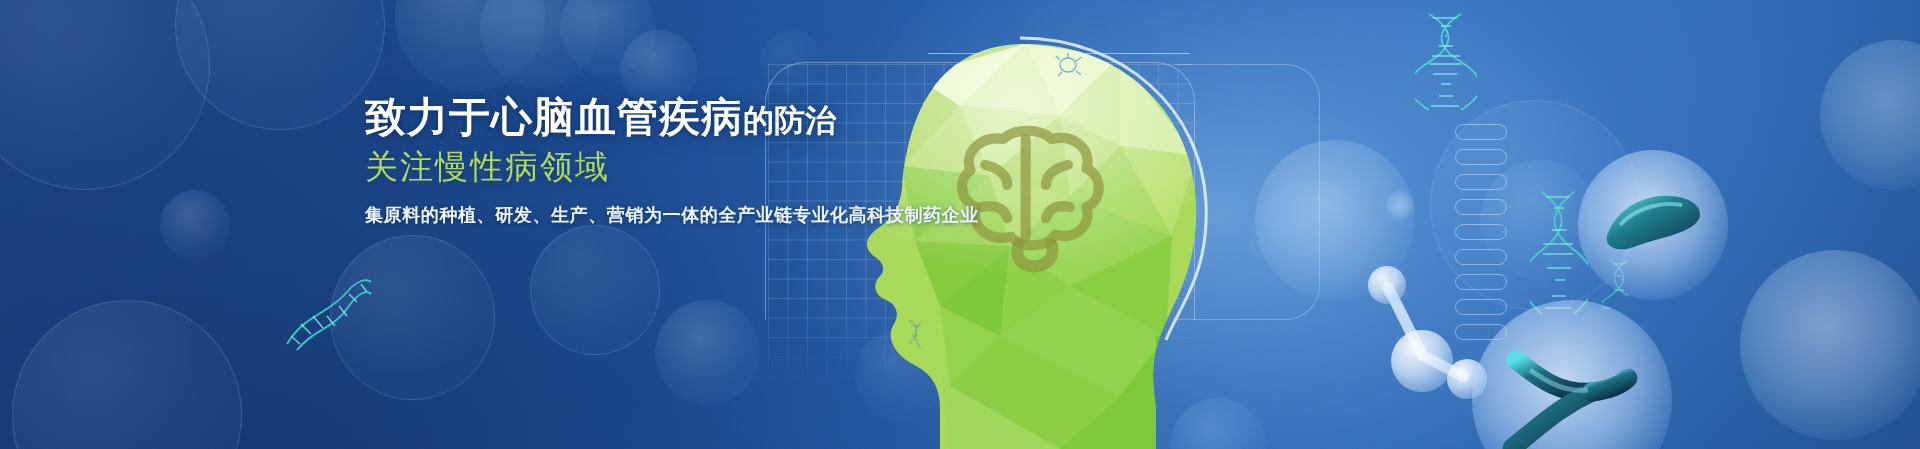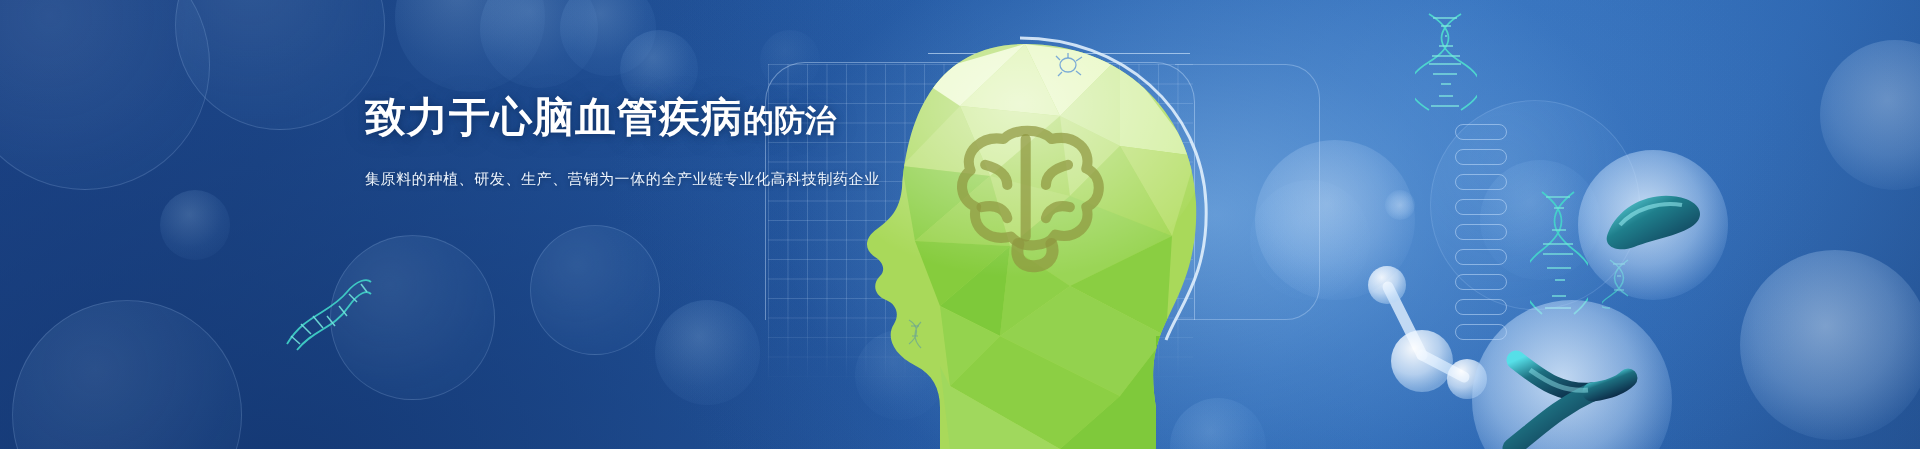--- a/index.html
+++ b/index.html
@@ -77,22 +77,22 @@
     text-shadow:0 1px 7px rgba(8,32,72,0.55),0 0 22px rgba(20,60,120,0.35);
     text-align:center;
   }
   .headline .tail{font-size:31px;letter-spacing:0;}
   .subline{
     margin-top:9px;font-size:33px;line-height:1.12;font-weight:normal;
     color:#aed961;letter-spacing:2px;white-space:nowrap;
     text-shadow:0 1px 6px rgba(10,40,80,0.45);
   }
   .caption{
-    margin-top:28px;font-size:15px;line-height:1.5;color:#eef5fd;
-    letter-spacing:.6px;white-space:nowrap;font-weight:normal;
+    margin-top:16px;font-size:18px;line-height:1.5;color:#eef5fd;
+    letter-spacing:.6px;white-space:nowrap;font-weight:bold;
     text-shadow:0 1px 4px rgba(10,36,76,0.6);
   }
 </style>
 </head>
 <body>
 
 <div class="banner">
 
   <div class="bokeh bk-ring" style="left:-40px;top:-60px;width:250px;height:250px;"></div>
   <div class="bokeh bk-ring" style="left:175px;top:-80px;width:210px;height:210px;"></div>
@@ -350,16 +350,17 @@
       </g>
       <path d="M30,40 C50,54 66,62 88,60" fill="none" stroke="#9bf0f7" stroke-opacity=".45" stroke-width="5"></path>
     </svg>
   </div>
 
   <div class="cell-halo" style="left:1740px;top:250px;width:190px;height:190px;opacity:.55;"></div>
   <div class="cell-halo" style="left:1820px;top:40px;width:150px;height:150px;opacity:.4;"></div>
 
   <div class="copy">
     <div class="headline"><span>致力于心脑血管疾病</span><span class="tail">的防治</span></div>
+    <div class="subline">关注慢性病领域</div>
     <div class="caption">集原料的种植、研发、生产、营销为一体的全产业链专业化高科技制药企业</div>
   </div>
 
 </div>
 
 </body></html>

